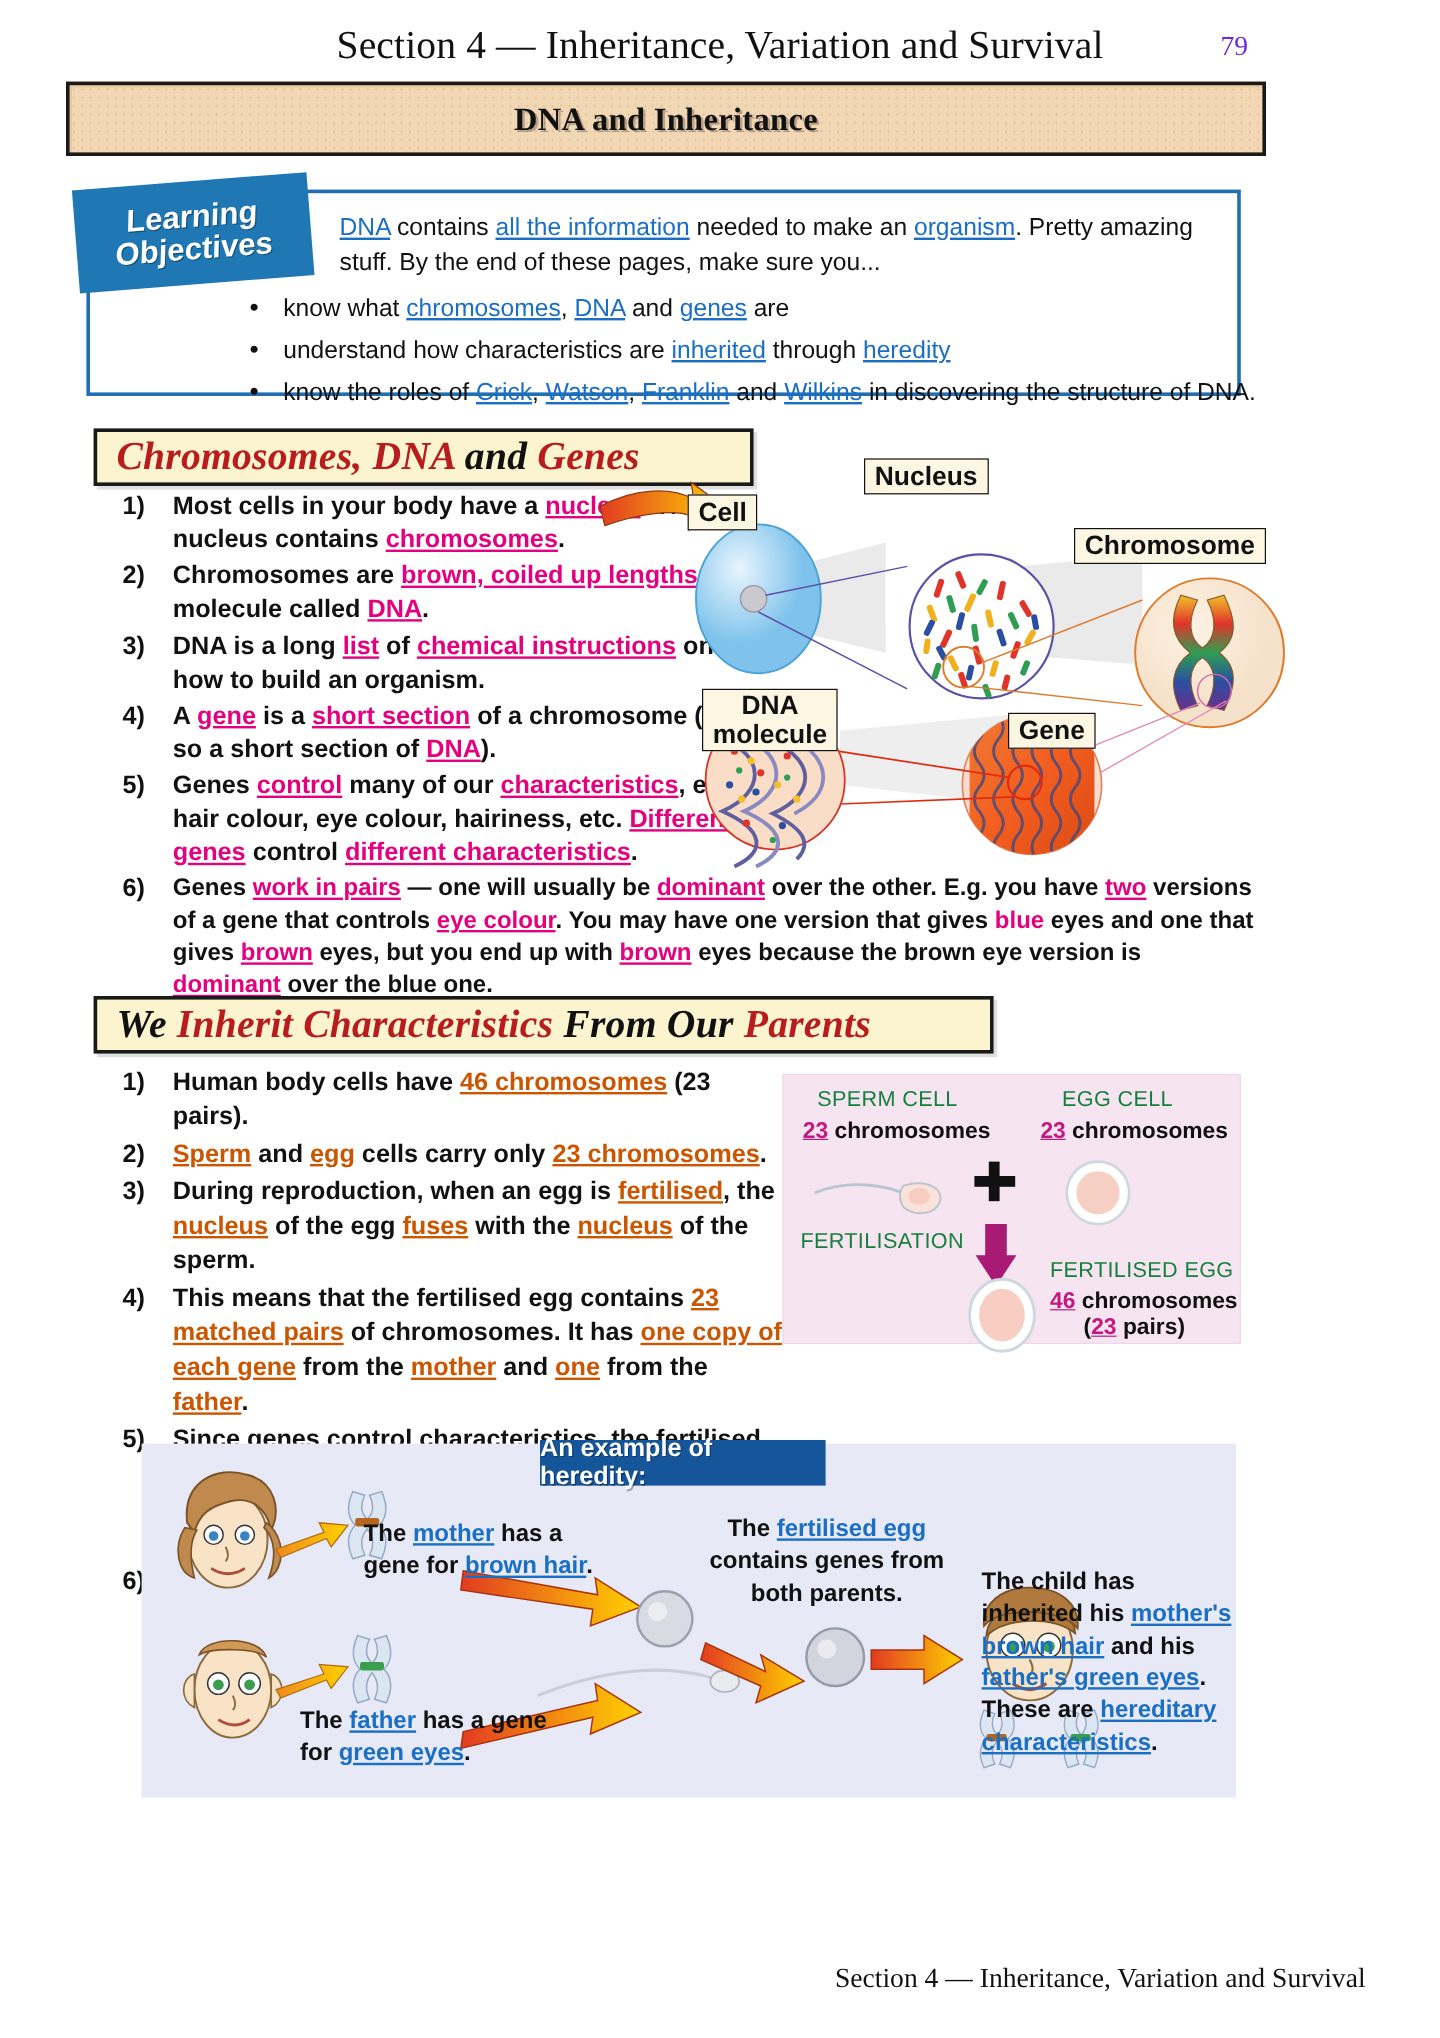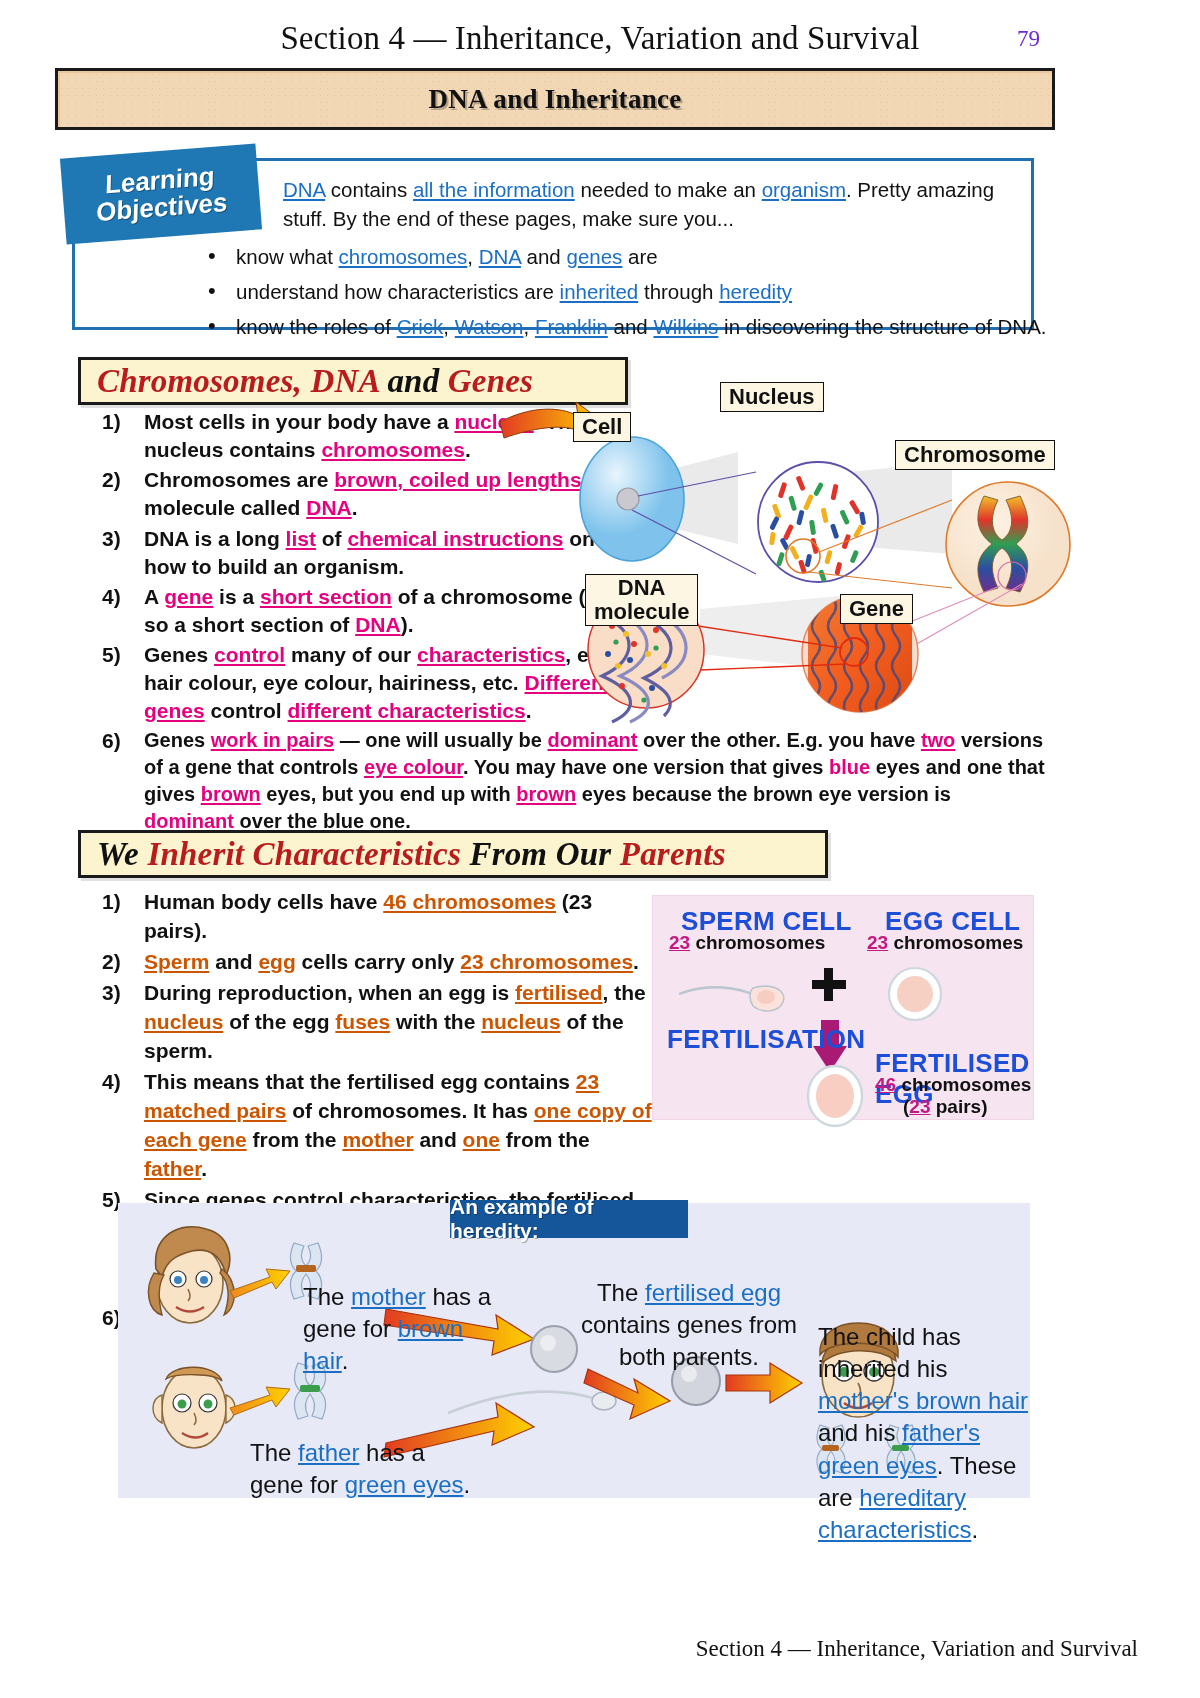--- a/index.html
+++ b/index.html
@@ -108,36 +108,36 @@
     position:absolute; background:#fdf6e3; border:1.5px solid #111;
     font-weight:bold; font-size:22px; padding: 1px 8px; white-space:nowrap;
     font-family:"Liberation Sans", sans-serif;
   }
 
   
   .fert {
     position:absolute; left:652px; top:895px; width:382px; height:225px;
     background:#f7e4f1; border:1px solid #f1d6ea;
   }
-  .fert .cap { position:absolute; color:#1d4ed8; font-weight:bold; font-size:26px; letter-spacing:.3px;}
+  .fert .cap { position:absolute; color:#15803d; font-weight:normal; font-size:18px; letter-spacing:.3px;}
   .fert .sub { position:absolute; font-size:19px; color:#111; font-weight:bold;}
   .fert u.m { color:#c2187f; text-decoration:underline; }
 
   
   .hered {
     position:absolute; left:118px; top:1203px; width:912px; height:295px;
     background:#e7e9f7;
   }
   .hbadge {
     position:absolute; left:332px; top:-3px; width:238px; height:38px;
     background:#15559a; color:#fff; font-weight:bold; font-size:21px;
     display:flex; align-items:center; justify-content:center;
     text-shadow: 1px 1px 0 rgba(0,0,0,.3);
   }
-  .htext { position:absolute; font-size:24px; font-weight:normal; line-height:1.34; color:#111;margin-top:16px;}
+  .htext { position:absolute; font-size:20px; font-weight:bold; line-height:1.34; color:#111;}
   u.h { color:#1a6fc4; text-decoration: underline; text-underline-offset: 2px; }
 
   
   .footer {
     position:absolute; right: 62px; bottom: 36px;
     font-family:"Liberation Serif", serif; font-size: 23px; color:#111;
   }
   svg { display:block; overflow: visible; }
 </style>
 </head>

